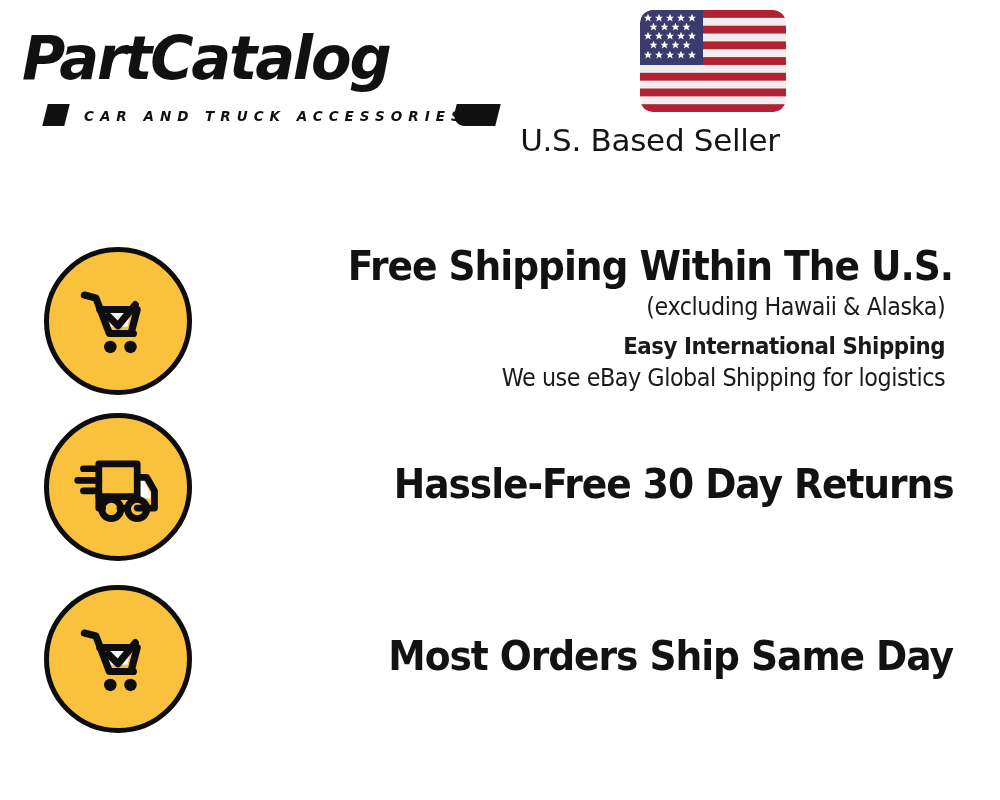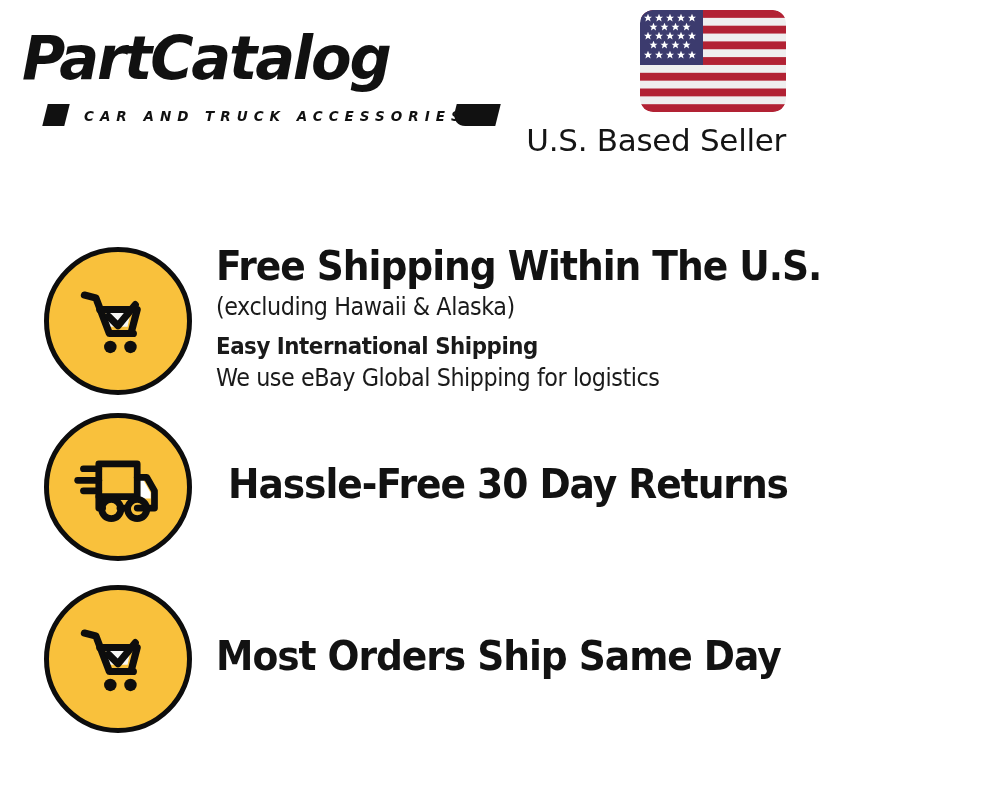--- a/index.html
+++ b/index.html
@@ -98,20 +98,21 @@
   #seller-label {
     display: block;
     margin-top: 9px;
     font-family: "DejaVu Sans", sans-serif;
     font-size: 31px;
     font-weight: 400;
     line-height: 38px;
     color: #151515;
     white-space: nowrap;
     letter-spacing: -0.3px;
+    text-align: center;
   }
 
   
   #features {
     position: absolute;
     left: 0;
     top: 235px;
     width: 1000px;
   }
   .feature-row {
@@ -145,20 +146,21 @@
     top: 50%;
     transform: translate(-50%, -50%);
     width: 96px;
     height: 96px;
   }
 
   .feature-text {
     flex: 1 1 auto;
     margin-left: 24px;
     padding-top: 0px;
+    text-align: right;
   }
   .feature-title {
     font-family: "DejaVu Sans", sans-serif;
     font-weight: 700;
     font-size: 40px;
     line-height: 50px;
     color: #121212;
     letter-spacing: -1.1px;
     white-space: nowrap;
     transform: scaleX(0.94);

